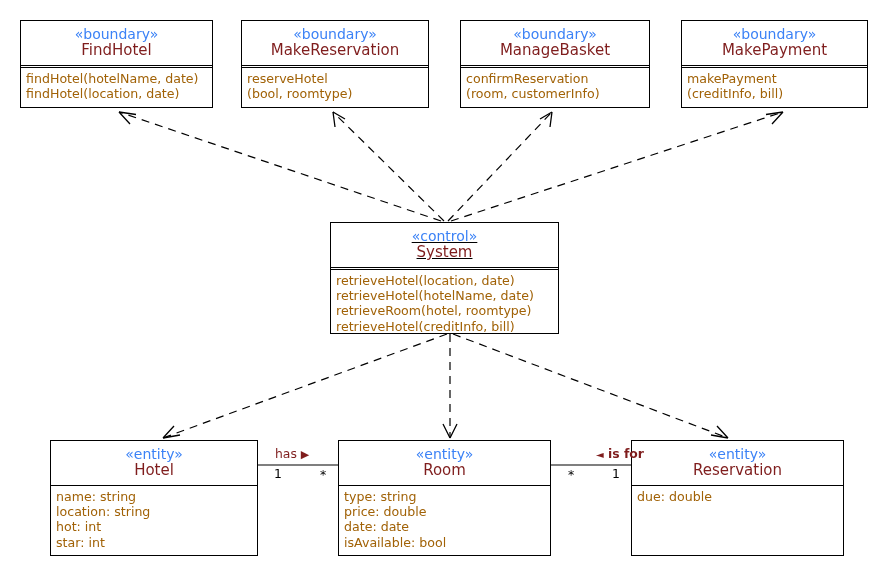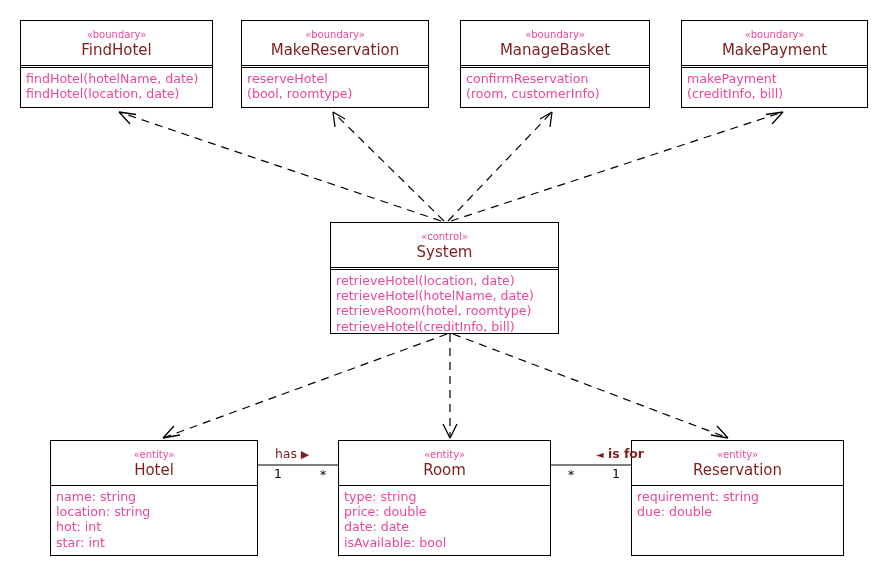--- a/index.html
+++ b/index.html
@@ -35,39 +35,39 @@
     padding-bottom: 4px;
     border-bottom: 1.2px solid #000000;
   }
   .uml-head-gap {
     height: 2px;
     box-sizing: border-box;
     border-bottom: 1.2px solid #000000;
     background: #ffffff;
   }
   .stereotype {
-    font-size: 10px;
+    font-size: 14px;
     line-height: 15px;
-    color: #ec4899;
+    color: #3b82f6;
     white-space: nowrap;
   }
   .classname {
     font-size: 15px;
     line-height: 16px;
     color: #7f1d1d;
     white-space: nowrap;
   }
   .uml-body {
     box-sizing: border-box;
     padding: 3px 4px 4px 5px;
   }
   .member {
     font-size: 12.6px;
     line-height: 15.2px;
-    color: #ec4899;
+    color: #a16207;
     white-space: nowrap;
   }
   .assoc-label {
     position: absolute;
     font-size: 12.4px;
     line-height: 14px;
     color: #7f1d1d;
     white-space: nowrap;
   }
   .mult {
@@ -171,21 +171,21 @@
       <div class="classname">MakePayment</div>
     </div>
     <div class="uml-head-gap"></div>
     <div class="uml-body">
       <div class="member">makePayment</div>
       <div class="member">(creditInfo, bill)</div>
     </div>
   </div>
 
   <div class="uml-box" style="left:330px; top:222px; width:229px; height:112px;">
-    <div class="uml-head" style="height:45px;">
+    <div class="uml-head" style="height:45px;text-decoration:underline;">
       <div class="stereotype">«control»</div>
       <div class="classname">System</div>
     </div>
     <div class="uml-head-gap"></div>
     <div class="uml-body">
       <div class="member">retrieveHotel(location, date)</div>
       <div class="member">retrieveHotel(hotelName, date)</div>
       <div class="member">retrieveRoom(hotel, roomtype)</div>
       <div class="member">retrieveHotel(creditInfo, bill)</div>
     </div>
@@ -216,21 +216,20 @@
       <div class="member">isAvailable: bool</div>
     </div>
   </div>
 
   <div class="uml-box" style="left:631px; top:440px; width:213px; height:116px;">
     <div class="uml-head" style="height:45px;">
       <div class="stereotype">«entity»</div>
       <div class="classname">Reservation</div>
     </div>
     <div class="uml-body">
-      <div class="member">requirement: string</div>
       <div class="member">due: double</div>
     </div>
   </div>
 
   <div class="assoc-label" style="left:275px; top:447px;">
     <span>has</span>
     <span style="font-size:11px;">▶</span>
   </div>
   <div class="mult" style="left:274px; top:467px;">1</div>
   <div class="mult" style="left:320px; top:468px;">*</div>

